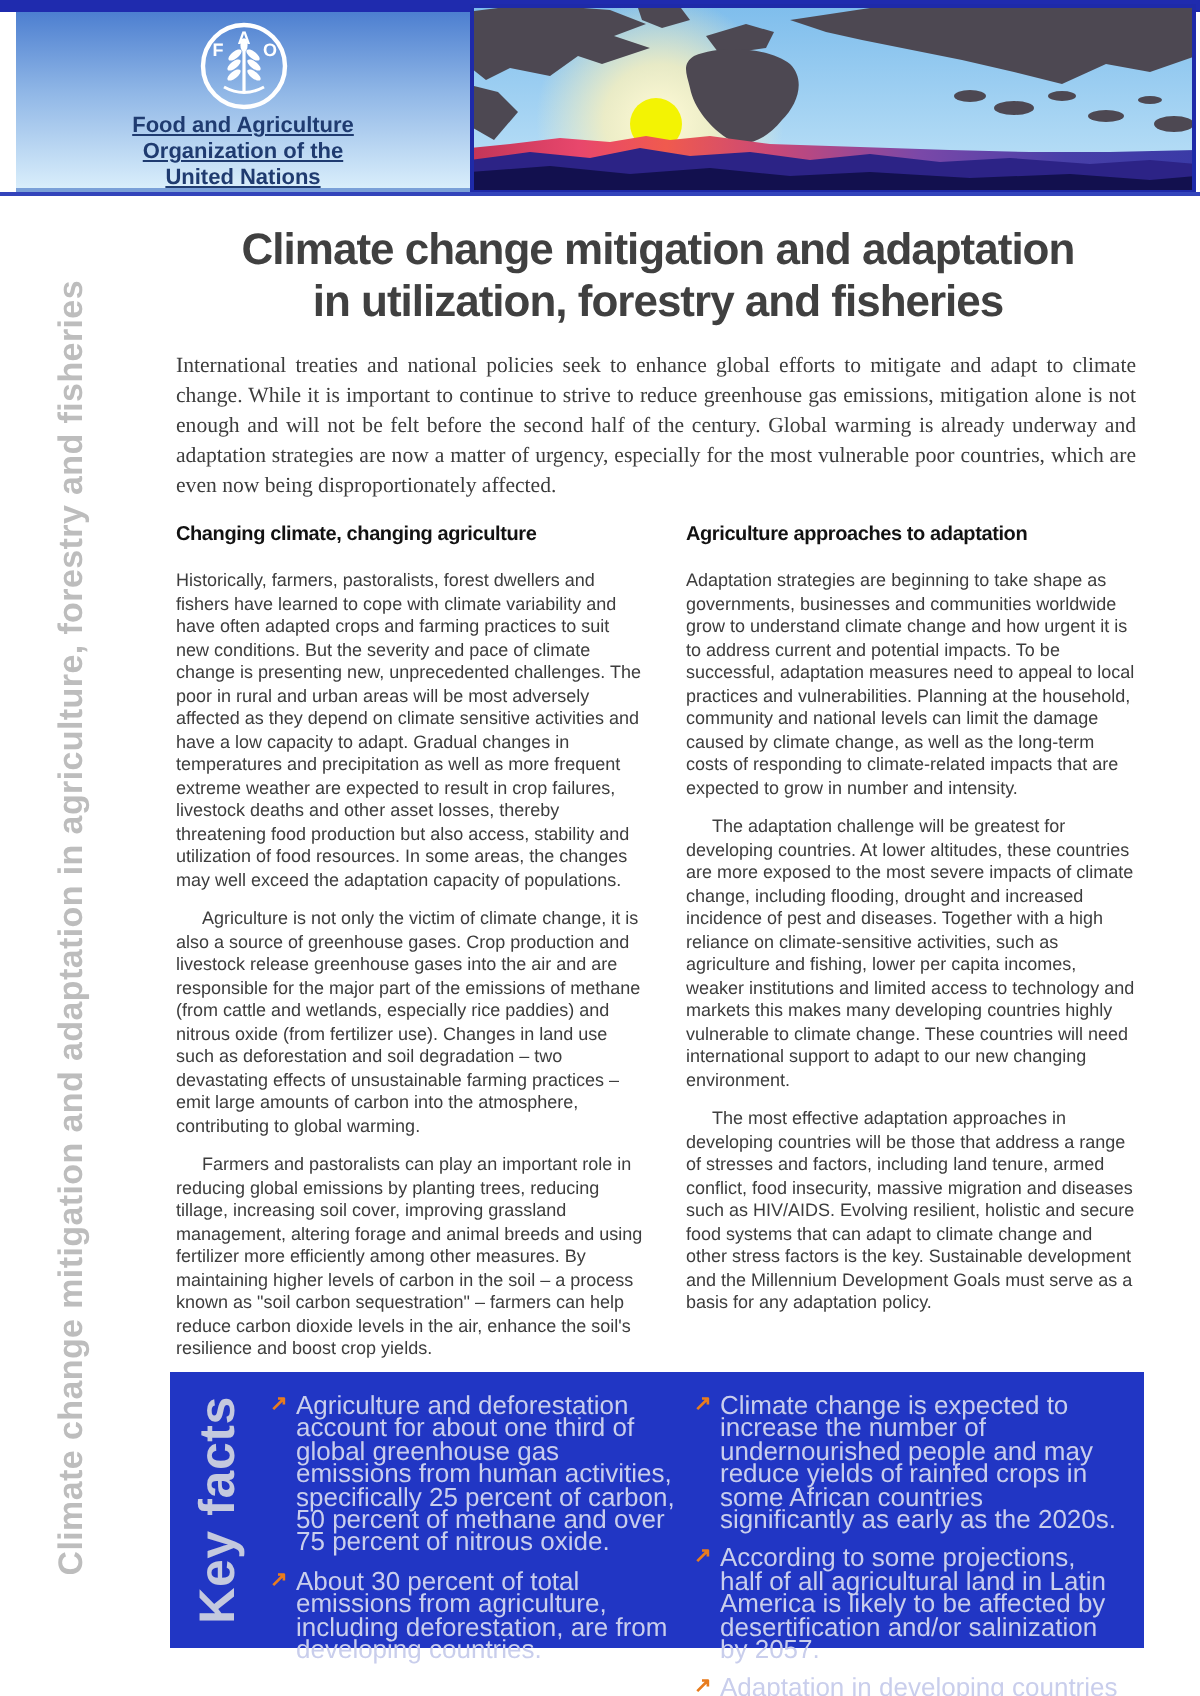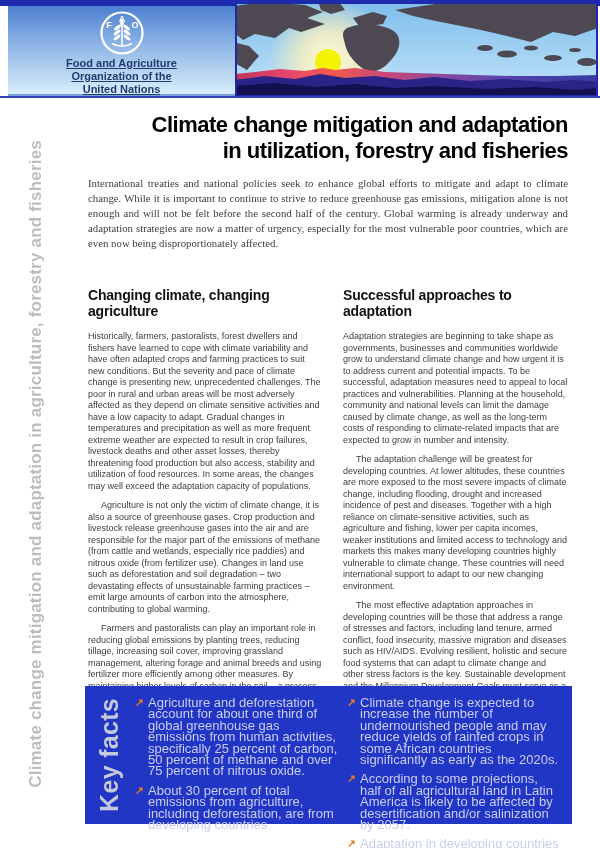--- a/index.html
+++ b/index.html
@@ -41,37 +41,37 @@
   }
   .side-label span {
     display: inline-block; white-space: nowrap;
     transform: rotate(-90deg) translateX(-100%); transform-origin: 0 0;
     font-size: 17px; font-weight: bold; letter-spacing: 0.2px;
     color: #bdbdbd;
   }
   
   .title {
     position: absolute; left: 90px; top: 112px; width: 478px;
-    text-align: right; color: #000000;
+    text-align: center; color: #404040;
     font-size: 22px; line-height: 26px; letter-spacing: -0.5px; font-weight: bold;
   }
   .title span { display: block; }
   .intro {
     position: absolute; left: 88px; top: 176px; width: 480px;
     font-size: 10.8px; line-height: 15px; color: #3d3d3d;
     text-align: justify;
     font-family: Liberation Serif, serif;
   }
   
   .col { position: absolute; top: 262px; color: #3d3d3d; }
   .col-left  { left: 88px;  width: 234px; }
   .col-right { left: 343px; width: 226px; }
   .col h2 {
-    font-size: 14px; letter-spacing: -0.2px; color: #121212;
-    margin-bottom: 12px; font-weight: bold; margin-top: 25px;
+    font-size: 10px; letter-spacing: -0.2px; color: #121212;
+    margin-bottom: 12px; font-weight: bold;
   }
   .col p { font-size: 9px; line-height: 11.5px; margin-bottom: 8px; text-align: left; }
   .col p.ind { text-indent: 13px; }
   
   .keyfacts {
     position: absolute; left: 85px; top: 686px; width: 487px; height: 138px;
     background: #2136c4;
   }
   .kf-label-wrap { position: absolute; left: 10px; top: 12px; width: 34px; height: 124px; }
   .kf-label-wrap span {
@@ -182,21 +182,21 @@
   <p class="intro">International treaties and national policies seek to enhance global efforts to mitigate and adapt to climate change. While it is important to continue to strive to reduce greenhouse gas emissions, mitigation alone is not enough and will not be felt before the second half of the century. Global warming is already underway and adaptation strategies are now a matter of urgency, especially for the most vulnerable poor countries, which are even now being disproportionately affected.</p>
 
   <section class="col col-left">
     <h2>Changing climate, changing agriculture</h2>
     <p>Historically, farmers, pastoralists, forest dwellers and fishers have learned to cope with climate variability and have often adapted crops and farming practices to suit new conditions. But the severity and pace of climate change is presenting new, unprecedented challenges. The poor in rural and urban areas will be most adversely affected as they depend on climate sensitive activities and have a low capacity to adapt. Gradual changes in temperatures and precipitation as well as more frequent extreme weather are expected to result in crop failures, livestock deaths and other asset losses, thereby threatening food production but also access, stability and utilization of food resources. In some areas, the changes may well exceed the adaptation capacity of populations.</p>
     <p class="ind">Agriculture is not only the victim of climate change, it is also a source of greenhouse gases. Crop production and livestock release greenhouse gases into the air and are responsible for the major part of the emissions of methane (from cattle and wetlands, especially rice paddies) and nitrous oxide (from fertilizer use). Changes in land use such as deforestation and soil degradation – two devastating effects of unsustainable farming practices – emit large amounts of carbon into the atmosphere, contributing to global warming.</p>
     <p class="ind">Farmers and pastoralists can play an important role in reducing global emissions by planting trees, reducing tillage, increasing soil cover, improving grassland management, altering forage and animal breeds and using fertilizer more efficiently among other measures. By maintaining higher levels of carbon in the soil – a process known as "soil carbon sequestration" – farmers can help reduce carbon dioxide levels in the air, enhance the soil's resilience and boost crop yields.</p>
   </section>
 
   <section class="col col-right">
-    <h2>Successful approaches to adaptation</h2>
+    <h2>Agriculture approaches to adaptation</h2>
     <p>Adaptation strategies are beginning to take shape as governments, businesses and communities worldwide grow to understand climate change and how urgent it is to address current and potential impacts. To be successful, adaptation measures need to appeal to local practices and vulnerabilities. Planning at the household, community and national levels can limit the damage caused by climate change, as well as the long-term costs of responding to climate-related impacts that are expected to grow in number and intensity.</p>
     <p class="ind">The adaptation challenge will be greatest for developing countries. At lower altitudes, these countries are more exposed to the most severe impacts of climate change, including flooding, drought and increased incidence of pest and diseases. Together with a high reliance on climate-sensitive activities, such as agriculture and fishing, lower per capita incomes, weaker institutions and limited access to technology and markets this makes many developing countries highly vulnerable to climate change. These countries will need international support to adapt to our new changing environment.</p>
     <p class="ind">The most effective adaptation approaches in developing countries will be those that address a range of stresses and factors, including land tenure, armed conflict, food insecurity, massive migration and diseases such as HIV/AIDS. Evolving resilient, holistic and secure food systems that can adapt to climate change and other stress factors is the key. Sustainable development and the Millennium Development Goals must serve as a basis for any adaptation policy.</p>
   </section>
 
   <aside class="keyfacts">
     <div class="kf-label-wrap">
       <span>Key facts</span>
     </div>
     <div class="kf-col kf-col-left">

